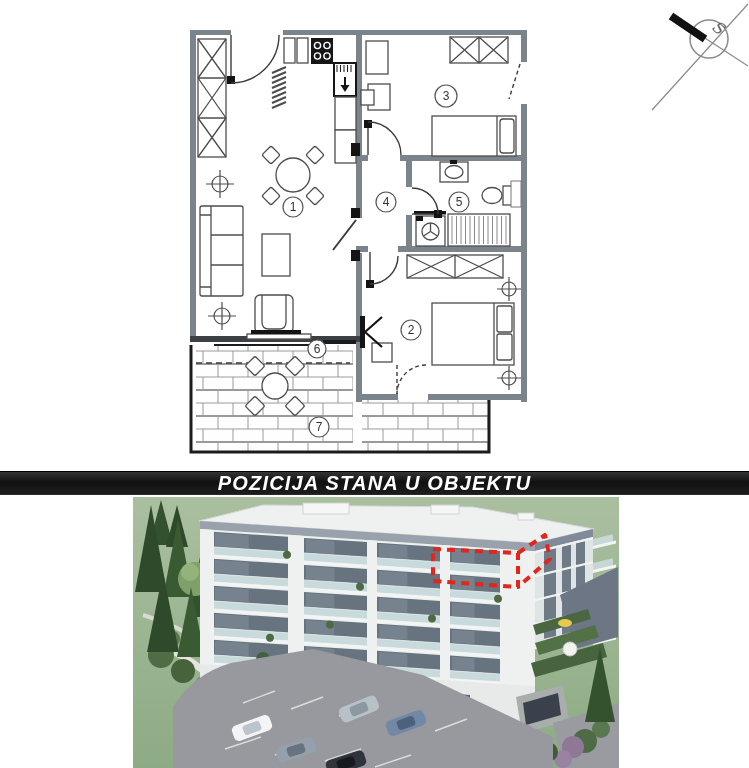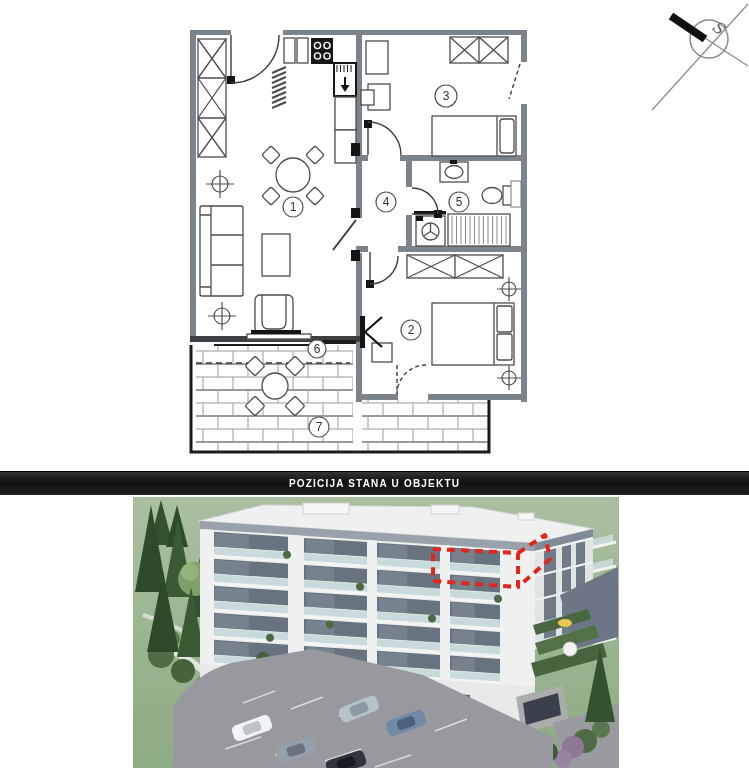--- a/index.html
+++ b/index.html
@@ -3,21 +3,21 @@
 <meta charset="utf-8">
 <style>
   html,body{margin:0;padding:0;background:#ffffff;}
   #app{position:relative;width:749px;height:768px;background:#ffffff;overflow:hidden;
        font-family:"Liberation Sans",sans-serif;}
   #plan-svg{position:absolute;left:0;top:0;}
   .banner{position:absolute;left:0;top:471px;width:749px;height:22px;
           background:linear-gradient(180deg,#343434 0%,#111 45%,#1d1d1d 100%);
           border-top:1px solid #000;border-bottom:1px solid #2a2a2a;
           display:flex;align-items:center;justify-content:center;}
-  .banner span{color:#fff;font-weight:bold;font-size:10px;
+  .banner span{color:#fff;font-weight:bold;font-style:italic;font-size:20px;
                letter-spacing:1.2px;white-space:nowrap;}
   #render-svg{position:absolute;left:133px;top:497px;}
   .room-num{font-size:12px;fill:#333;font-family:"Liberation Sans",sans-serif;}
   .compass-s{font-family:"DejaVu Serif",serif;font-style:italic;font-size:16px;fill:#666;}
 </style>
 </head>
 <body>
 
 <div id="app">
 

